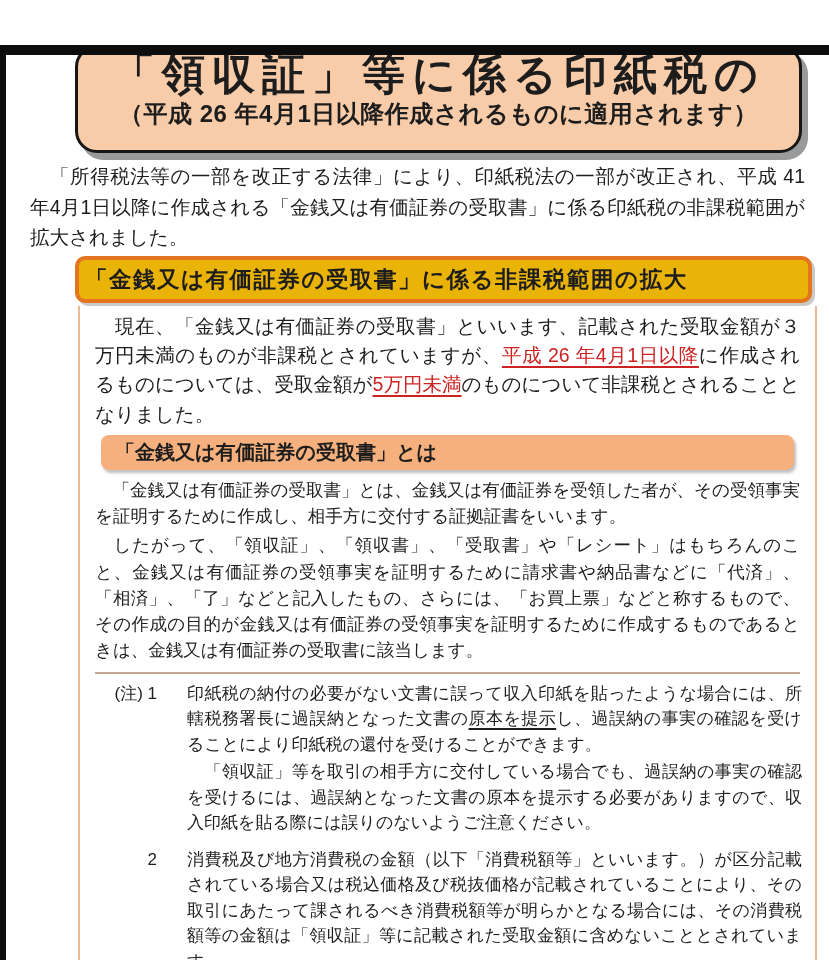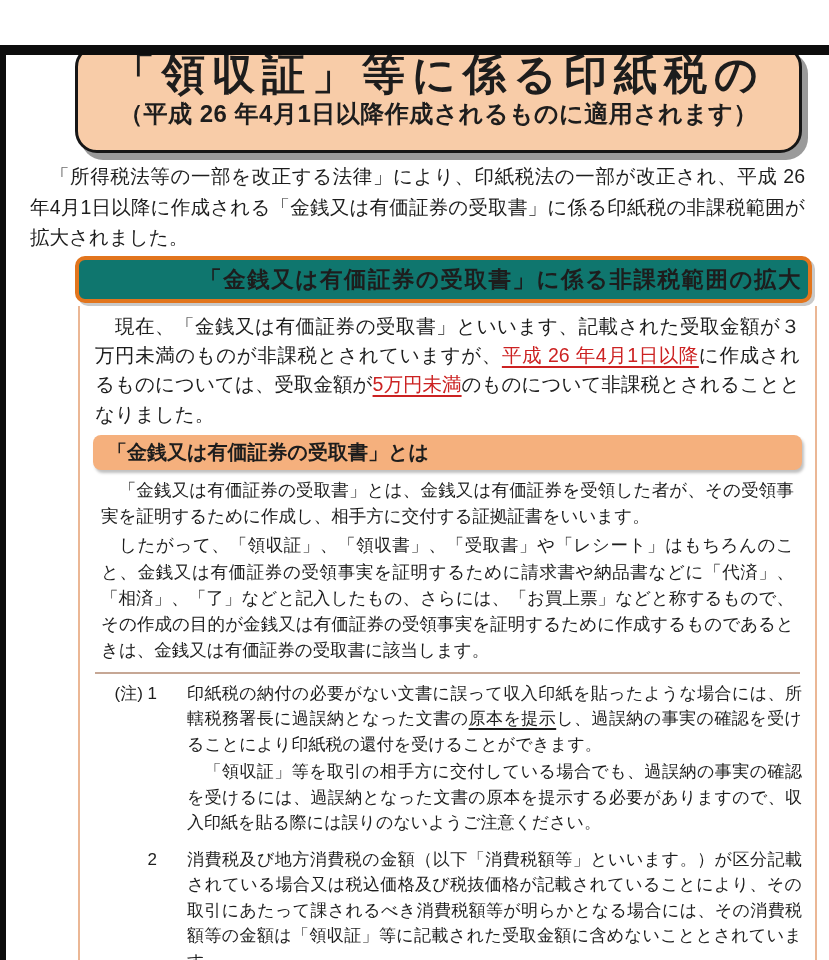--- a/index.html
+++ b/index.html
@@ -21,35 +21,35 @@
     border:3px solid #161616;border-radius:22px;
     box-shadow:6px 7px 0 #9a9a9a;padding:3px 8px 21px;text-align:center;}
   .title-line{font-size:43px;font-weight:bold;letter-spacing:7px;line-height:1.1;white-space:nowrap;}
   .title-sub{font-size:24px;font-weight:bold;letter-spacing:0.5px;line-height:1.25;margin-top:1px;white-space:nowrap;}
 
   .meta{margin:7px 38px 0 0;text-align:right;font-size:19px;line-height:1.27;}
   .agency{letter-spacing:5px;}
 
   .intro{margin:8px 24px 0 30px;font-size:19.5px;line-height:1.55;text-align:justify;}
 
-  .sec-heading{margin:4px 17px 0 75px;background:#0f766e;border:4px solid var(--accent);
+  .sec-heading{margin:4px 17px 0 75px;background:#eab308;border:4px solid var(--accent);
     border-radius:10px;box-shadow:3px 3px 0 #c9c9c9;
-    text-align:right;font-size:22.5px;font-weight:bold;letter-spacing:1.5px;padding:4px 6px;}
+    text-align:left;font-size:22.5px;font-weight:bold;letter-spacing:1.5px;padding:4px 6px;}
 
   .container{margin:3px 12px 0 78px;border-left:2px solid var(--frame);
     border-right:2px solid var(--frame);padding:4px 13px 10px;min-height:600px;}
 
   .hl-para{font-size:19.5px;line-height:1.5;text-align:justify;margin:2px 2px 6px;}
   .u-red{color:var(--red);text-decoration:underline;text-decoration-thickness:2px;text-underline-offset:4px;}
   .u-black{text-decoration:underline;text-decoration-thickness:1.5px;text-underline-offset:4px;}
 
   .subhead{background:var(--subhead-bg);border-radius:8px;box-shadow:2px 3px 3px rgba(0,0,0,0.25);
-    font-size:20px;font-weight:bold;padding:4px 14px;margin:2px 0 7px;}
+    font-size:20px;font-weight:bold;padding:4px 14px;margin:2px 8px 7px;}
 
-  .body-para{font-size:17.5px;line-height:1.5;text-align:justify;margin:3px 8px;}
+  .body-para{font-size:17.5px;line-height:1.5;text-align:justify;margin:3px 2px;}
 
   .divider{border:none;border-top:2px solid #C6A795;margin:8px 2px 6px;}
 
   .note-row{display:flex;gap:30px;margin-top:7px;font-size:17px;line-height:1.5;}
   .note-label{width:64px;flex-shrink:0;text-align:right;white-space:nowrap;}
   .note-body{flex:1;}
   .note-body p{text-align:justify;}
   .note-body p + p{margin-top:2px;}
   .note2{margin-top:11px;}
 </style>
@@ -59,21 +59,21 @@
 <div class="page">
   <div class="bar-top"></div>
   <div class="bar-left"></div>
 
   <div class="title-box">
     <div class="title-line">「領収証」等に係る印紙税の</div>
     <div class="title-sub">（平成 26 年4月1日以降作成されるものに適用されます）</div>
   </div>
 
 
-  <p class="intro">　「所得税法等の一部を改正する法律」により、印紙税法の一部が改正され、平成 26 年4月1日以降に作成される「金銭又は有価証券の受取書」に係る印紙税の非課税範囲が拡大されました。</p>
+  <p class="intro">　「所得税法等の一部を改正する法律」により、印紙税法の一部が改正され、平成 41 年4月1日以降に作成される「金銭又は有価証券の受取書」に係る印紙税の非課税範囲が拡大されました。</p>
 
   <div class="sec-heading">「金銭又は有価証券の受取書」に係る非課税範囲の拡大</div>
 
   <div class="container">
     <p class="hl-para"><span>　現在、「金銭又は有価証券の受取書」といいます、記載された受取金額が３万円未満のものが非課税とされていますが、</span><span class="u-red">平成 26 年4月1日以降</span><span>に作成されるものについては、受取金額が</span><span class="u-red">5万円未満</span><span>のものについて非課税とされることとなりました。</span></p>
 
     <div class="subhead">「金銭又は有価証券の受取書」とは</div>
 
     <p class="body-para">　「金銭又は有価証券の受取書」とは、金銭又は有価証券を受領した者が、その受領事実を証明するために作成し、相手方に交付する証拠証書をいいます。</p>
     <p class="body-para">　したがって、「領収証」、「領収書」、「受取書」や「レシート」はもちろんのこと、金銭又は有価証券の受領事実を証明するために請求書や納品書などに「代済」、「相済」、「了」などと記入したもの、さらには、「お買上票」などと称するもので、その作成の目的が金銭又は有価証券の受領事実を証明するために作成するものであるときは、金銭又は有価証券の受取書に該当します。</p>

